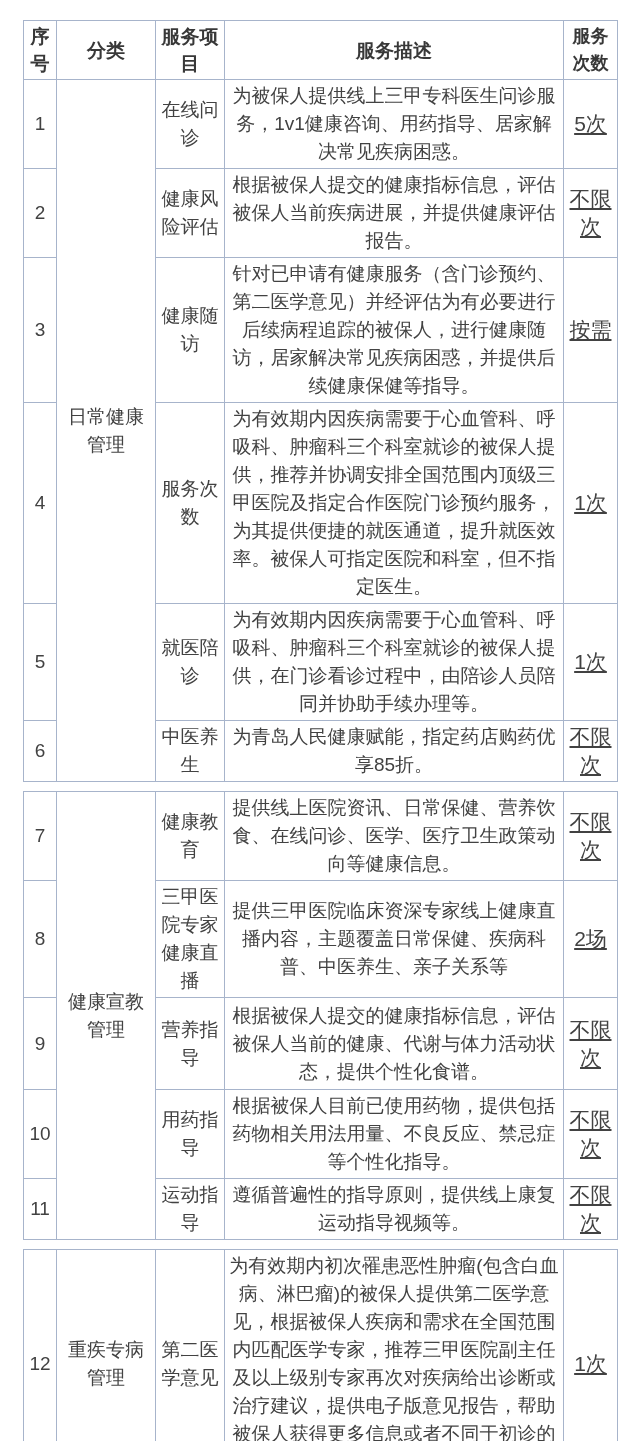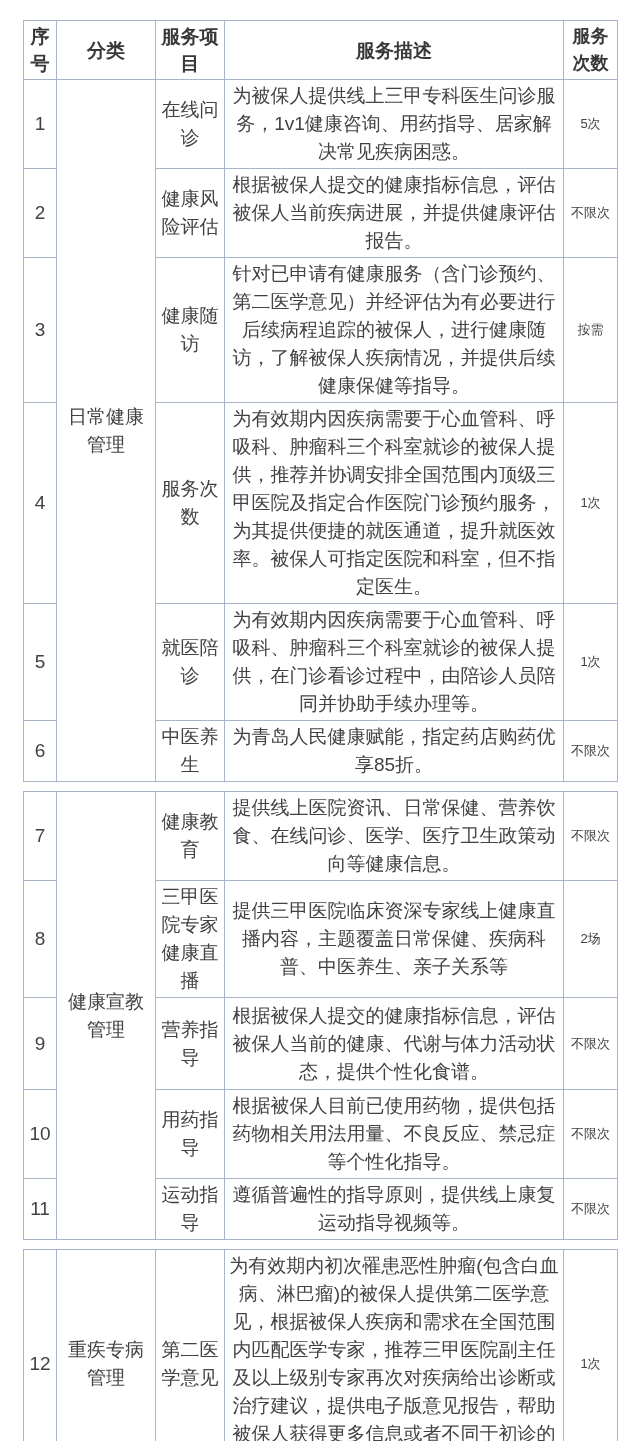--- a/index.html
+++ b/index.html
@@ -36,21 +36,21 @@
     font-weight: 700;
     color: #383838;
     line-height: 27px;
     padding: 2px 2px;
   }
   th.cnt-h { font-size: 18px; padding: 2px 0; }
   td.no   { padding: 2px 1px; }
   td.cat  { padding: 2px 4px; margin-left: 44px; }
   td.item { padding: 2px 4px; }
   td.desc { padding: 3px 7px; }
-  td.cnt  { font-size: 13px; padding: 2px 0; }
+  td.cnt  { font-size: 21px; padding: 2px 0; text-decoration: underline; }
   .gap { height: 9px; }
   
   tr.rh-head { height: 58px; }
   tr.rh-1  { height: 83px; }
   tr.rh-2  { height: 79px; }
   tr.rh-3  { height: 143px; }
   tr.rh-4  { height: 199px; }
   tr.rh-5  { height: 109px; }
   tr.rh-6  { height: 52px; }
   tr.rh-7  { height: 88px; }
@@ -92,21 +92,21 @@
       </tr>
       <tr class="rh-2">
         <td class="no">2</td>
         <td class="item">健康风险评估</td>
         <td class="desc">根据被保人提交的健康指标信息，评估被保人当前疾病进展，并提供健康评估报告。</td>
         <td class="cnt">不限次</td>
       </tr>
       <tr class="rh-3">
         <td class="no">3</td>
         <td class="item">健康随访</td>
-        <td class="desc">针对已申请有健康服务（含门诊预约、第二医学意见）并经评估为有必要进行后续病程追踪的被保人，进行健康随访，了解被保人疾病情况，并提供后续健康保健等指导。</td>
+        <td class="desc">针对已申请有健康服务（含门诊预约、第二医学意见）并经评估为有必要进行后续病程追踪的被保人，进行健康随访，居家解决常见疾病困惑，并提供后续健康保健等指导。</td>
         <td class="cnt">按需</td>
       </tr>
       <tr class="rh-4">
         <td class="no">4</td>
         <td class="item">服务次数</td>
         <td class="desc">为有效期内因疾病需要于心血管科、呼吸科、肿瘤科三个科室就诊的被保人提供，推荐并协调安排全国范围内顶级三甲医院及指定合作医院门诊预约服务，为其提供便捷的就医通道，提升就医效率。被保人可指定医院和科室，但不指定医生。</td>
         <td class="cnt">1次</td>
       </tr>
       <tr class="rh-5">
         <td class="no">5</td>

